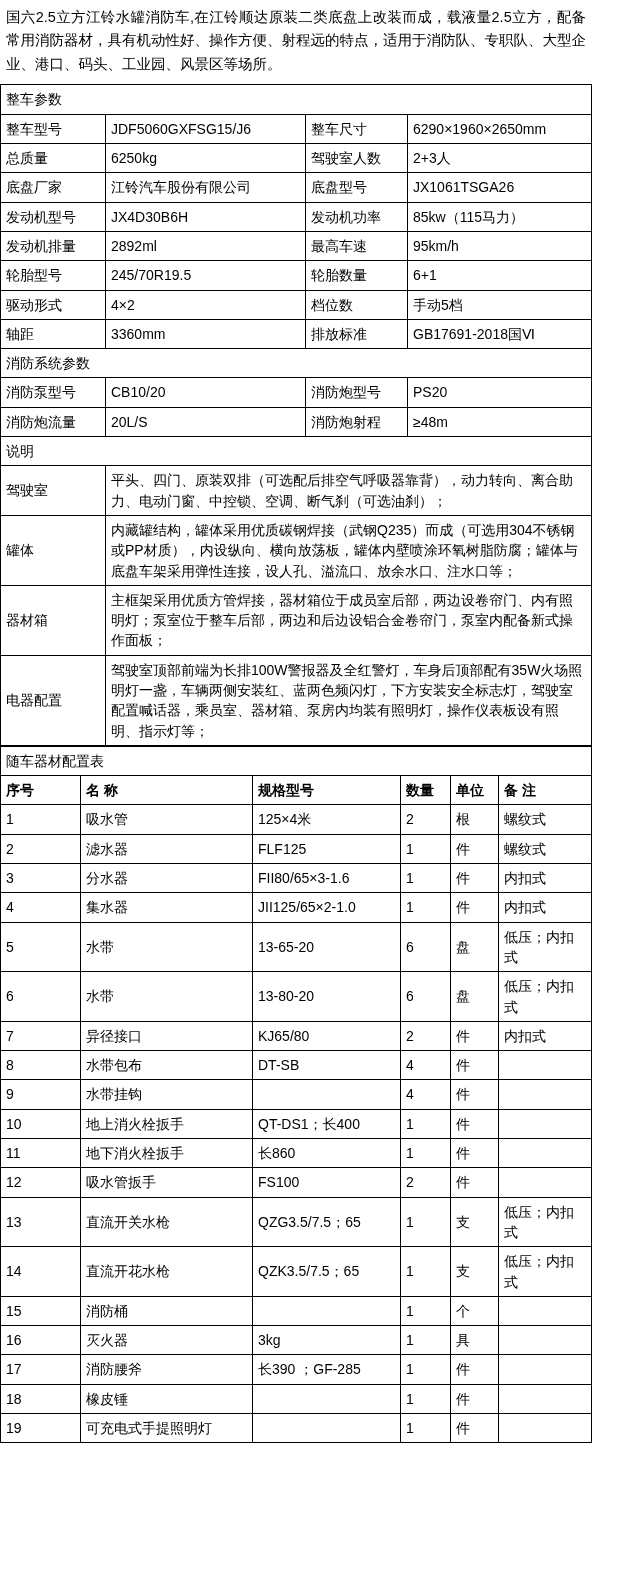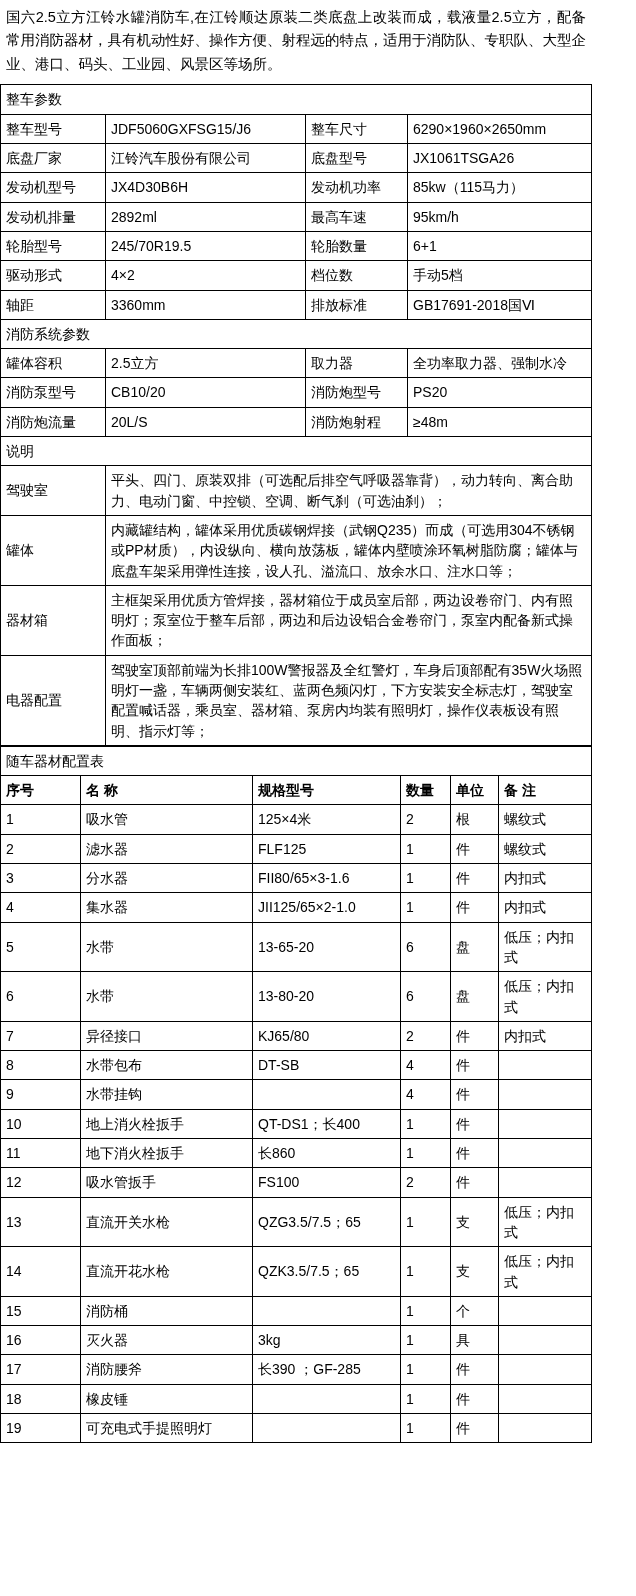--- a/index.html
+++ b/index.html
@@ -91,20 +91,26 @@
     <tbody>
       <tr class="section-title">
         <td colspan="4">整车参数</td>
       </tr>
       <tr>
         <td class="lbl">整车型号</td>
         <td class="val">JDF5060GXFSG15/J6</td>
         <td class="lbl">整车尺寸</td>
         <td class="val">6290×1960×2650mm</td>
       </tr>
+      <tr>
+        <td class="lbl">总质量</td>
+        <td class="val">6250kg</td>
+        <td class="lbl">驾驶室人数</td>
+        <td class="val">2+3人</td>
+      </tr>
 
       <tr>
         <td class="lbl">底盘厂家</td>
         <td class="val">江铃汽车股份有限公司</td>
         <td class="lbl">底盘型号</td>
         <td class="val">JX1061TSGA26</td>
       </tr>
       <tr>
         <td class="lbl">发动机型号</td>
         <td class="val">JX4D30B6H</td>
@@ -131,26 +137,20 @@
       </tr>
       <tr>
         <td class="lbl">轴距</td>
         <td class="val">3360mm</td>
         <td class="lbl">排放标准</td>
         <td class="val">GB17691-2018国Ⅵ</td>
       </tr>
 
       <tr class="section-title">
         <td colspan="4">消防系统参数</td>
-      </tr>
-      <tr>
-        <td class="lbl">罐体容积</td>
-        <td class="val">2.5立方</td>
-        <td class="lbl">取力器</td>
-        <td class="val">全功率取力器、强制水冷</td>
       </tr>
       <tr>
         <td class="lbl">消防泵型号</td>
         <td class="val">CB10/20</td>
         <td class="lbl">消防炮型号</td>
         <td class="val">PS20</td>
       </tr>
       <tr>
         <td class="lbl">消防炮流量</td>
         <td class="val">20L/S</td>

